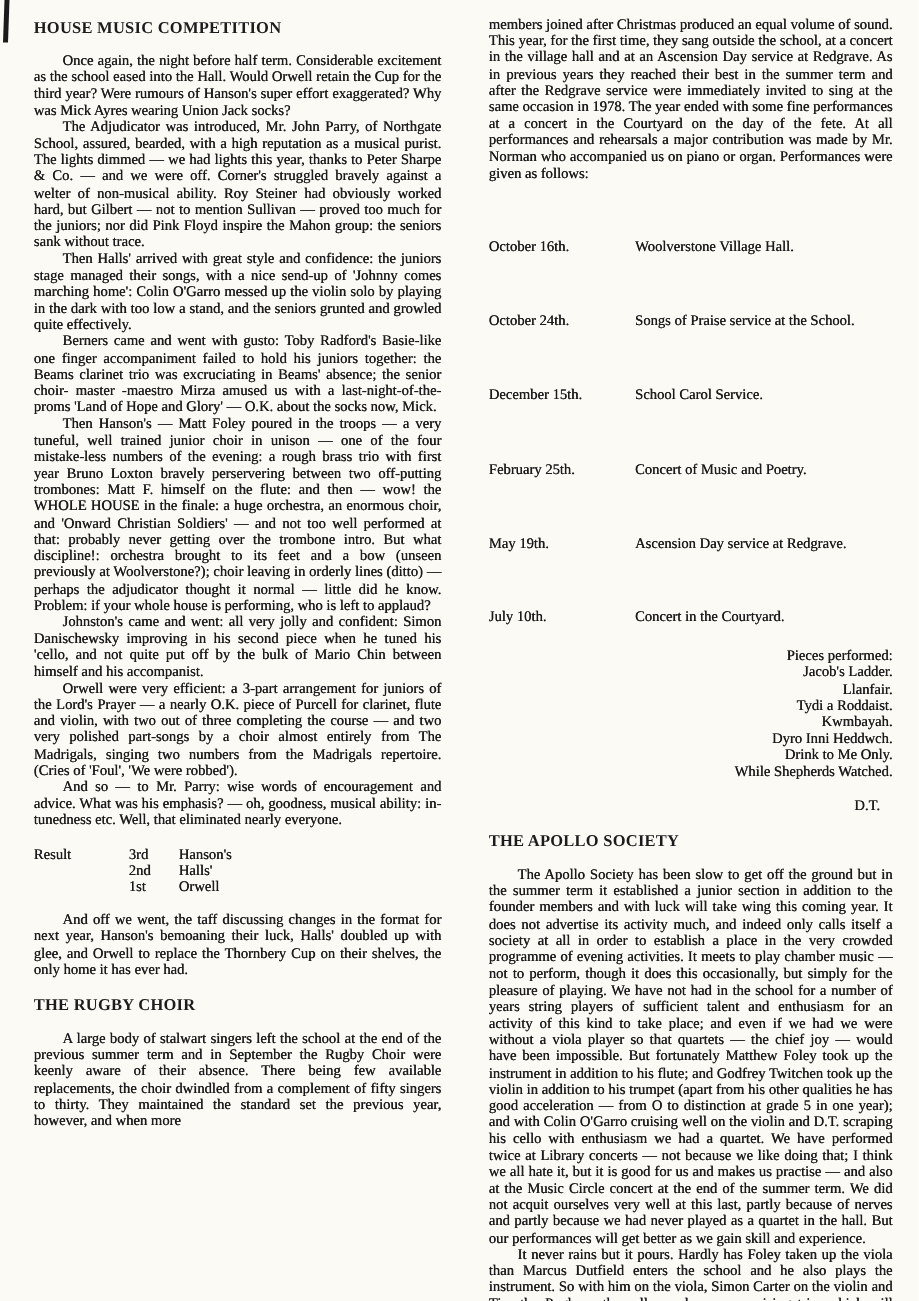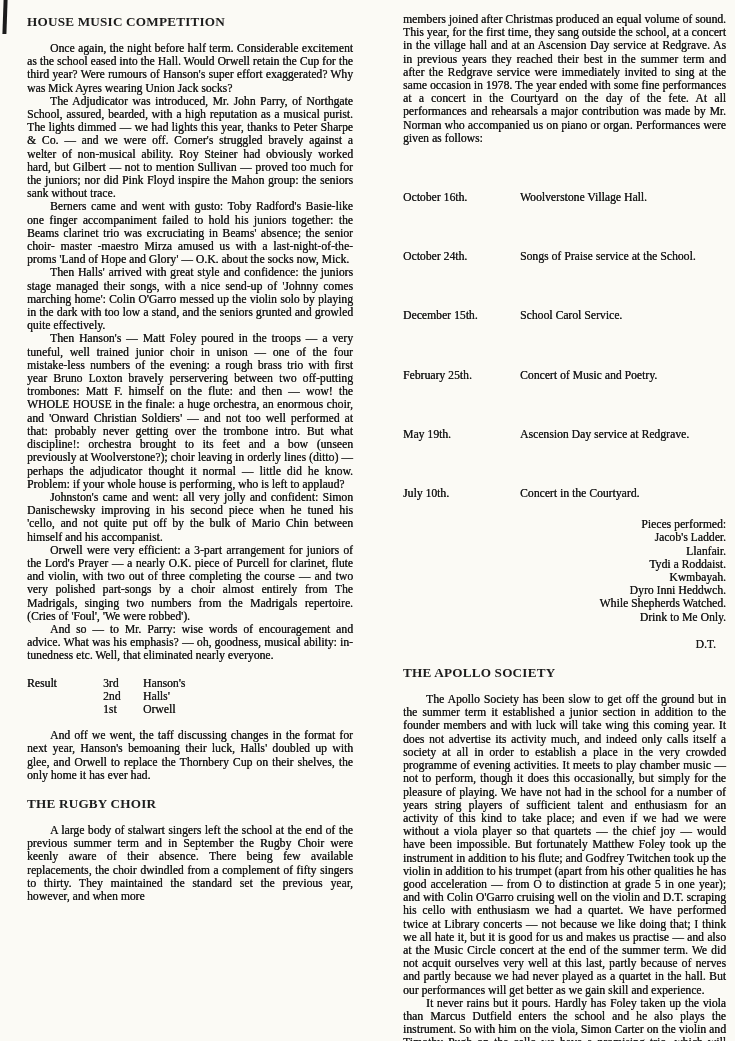--- a/index.html
+++ b/index.html
@@ -18,21 +18,21 @@
   }
   .scan-mark {
     position: absolute;
     left: 3px; top: 0;
     width: 4px; height: 34px;
     background: #1b1b1b;
     transform: rotate(2deg);
   }
   .columns {
     display: flex;
-    gap: 50px;
+    gap: 38px;
     height: 100%;
   }
   .col { width: 326px; flex: 0 0 auto; text-align: justify; }
   .col-right { width: 323px; }
   h2.art-title {
     font-size: 13.2px;
     line-height: 17px;
     font-weight: 700;
     letter-spacing: 0.2px;
     margin: 0 0 12px 0;
@@ -68,22 +68,22 @@
 
 <div class="page">
   <div class="scan-mark"></div>
   <div class="columns">
 
     <section class="col col-left">
       <article>
         <h2 class="art-title">HOUSE MUSIC COMPETITION</h2>
         <p class="para">Once again, the night before half term. Considerable excitement as the school eased into the Hall. Would Orwell retain the Cup for the third year? Were rumours of Hanson's super effort exaggerated? Why was Mick Ayres wearing Union Jack socks?</p>
         <p class="para">The Adjudicator was introduced, Mr. John Parry, of Northgate School, assured, bearded, with a high reputation as a musical purist. The lights dimmed — we had lights this year, thanks to Peter Sharpe &amp; Co. — and we were off. Corner's struggled bravely against a welter of non-musical ability. Roy Steiner had obviously worked hard, but Gilbert — not to mention Sullivan — proved too much for the juniors; nor did Pink Floyd inspire the Mahon group: the seniors sank without trace.</p>
+        <p class="para">Then Halls' arrived with great style and confidence: the juniors stage managed their songs, with a nice send-up of 'Johnny comes marching home': Colin O'Garro messed up the violin solo by playing in the dark with too low a stand, and the seniors grunted and growled quite effectively.</p>
         <p class="para">Berners came and went with gusto: Toby Radford's Basie-like one finger accompaniment failed to hold his juniors together: the Beams clarinet trio was excruciating in Beams' absence; the senior choir- master -maestro Mirza amused us with a last-night-of-the-proms 'Land of Hope and Glory' — O.K. about the socks now, Mick.</p>
-        <p class="para">Then Halls' arrived with great style and confidence: the juniors stage managed their songs, with a nice send-up of 'Johnny comes marching home': Colin O'Garro messed up the violin solo by playing in the dark with too low a stand, and the seniors grunted and growled quite effectively.</p>
         <p class="para">Then Hanson's — Matt Foley poured in the troops — a very tuneful, well trained junior choir in unison — one of the four mistake-less numbers of the evening: a rough brass trio with first year Bruno Loxton bravely perservering between two off-putting trombones: Matt F. himself on the flute: and then — wow! the WHOLE HOUSE in the finale: a huge orchestra, an enormous choir, and 'Onward Christian Soldiers' — and not too well performed at that: probably never getting over the trombone intro. But what discipline!: orchestra brought to its feet and a bow (unseen previously at Woolverstone?); choir leaving in orderly lines (ditto) — perhaps the adjudicator thought it normal — little did he know. Problem: if your whole house is performing, who is left to applaud?</p>
         <p class="para">Johnston's came and went: all very jolly and confident: Simon Danischewsky improving in his second piece when he tuned his 'cello, and not quite put off by the bulk of Mario Chin between himself and his accompanist.</p>
         <p class="para">Orwell were very efficient: a 3-part arrangement for juniors of the Lord's Prayer — a nearly O.K. piece of Purcell for clarinet, flute and violin, with two out of three completing the course — and two very polished part-songs by a choir almost entirely from The Madrigals, singing two numbers from the Madrigals repertoire. (Cries of 'Foul', 'We were robbed').</p>
         <p class="para">And so — to Mr. Parry: wise words of encouragement and advice. What was his emphasis? — oh, goodness, musical ability: in-tunedness etc. Well, that eliminated nearly everyone.</p>
 
         <div class="result-block">
           <span class="result-label">Result</span>
           <div class="result-rows">
             <div class="result-row">
               <span class="result-rank">3rd</span>
@@ -140,22 +140,22 @@
           </div>
         </div>
 
         <div class="pieces">
           <p class="piece-item">Pieces performed:</p>
           <p class="piece-item">Jacob's Ladder.</p>
           <p class="piece-item">Llanfair.</p>
           <p class="piece-item">Tydi a Roddaist.</p>
           <p class="piece-item">Kwmbayah.</p>
           <p class="piece-item">Dyro Inni Heddwch.</p>
+          <p class="piece-item">Drink to Me Only.</p>
           <p class="piece-item">While Shepherds Watched.</p>
-          <p class="piece-item">Drink to Me Only.</p>
         </div>
 
         <div class="byline">D.T.</div>
       </article>
 
       <article>
         <h2 class="art-title spaced">THE APOLLO SOCIETY</h2>
         <p class="para">The Apollo Society has been slow to get off the ground but in the summer term it established a junior section in addition to the founder members and with luck will take wing this coming year. It does not advertise its activity much, and indeed only calls itself a society at all in order to establish a place in the very crowded programme of evening activities. It meets to play chamber music — not to perform, though it does this occasionally, but simply for the pleasure of playing. We have not had in the school for a number of years string players of sufficient talent and enthusiasm for an activity of this kind to take place; and even if we had we were without a viola player so that quartets — the chief joy — would have been impossible. But fortunately Matthew Foley took up the instrument in addition to his flute; and Godfrey Twitchen took up the violin in addition to his trumpet (apart from his other qualities he has good acceleration — from O to distinction at grade 5 in one year); and with Colin O'Garro cruising well on the violin and D.T. scraping his cello with enthusiasm we had a quartet. We have performed twice at Library concerts — not because we like doing that; I think we all hate it, but it is good for us and makes us practise — and also at the Music Circle concert at the end of the summer term. We did not acquit ourselves very well at this last, partly because of nerves and partly because we had never played as a quartet in the hall. But our performances will get better as we gain skill and experience.</p>
         <p class="para">It never rains but it pours. Hardly has Foley taken up the viola than Marcus Dutfield enters the school and he also plays the instrument. So with him on the viola, Simon Carter on the violin and Timothy Pugh on the cello we have a promising trio, which will become a quartet if we can find another violinist with the necessary talent and enthusiasm. This trio performed at the summer library concert and played with distinction at the music circle concert at the end of the summer term.</p>
         <p class="para">It is hoped that the activities of the society will broaden in the coming year and that more boys will join. There is room for wind instruments as well as strings.</p>

